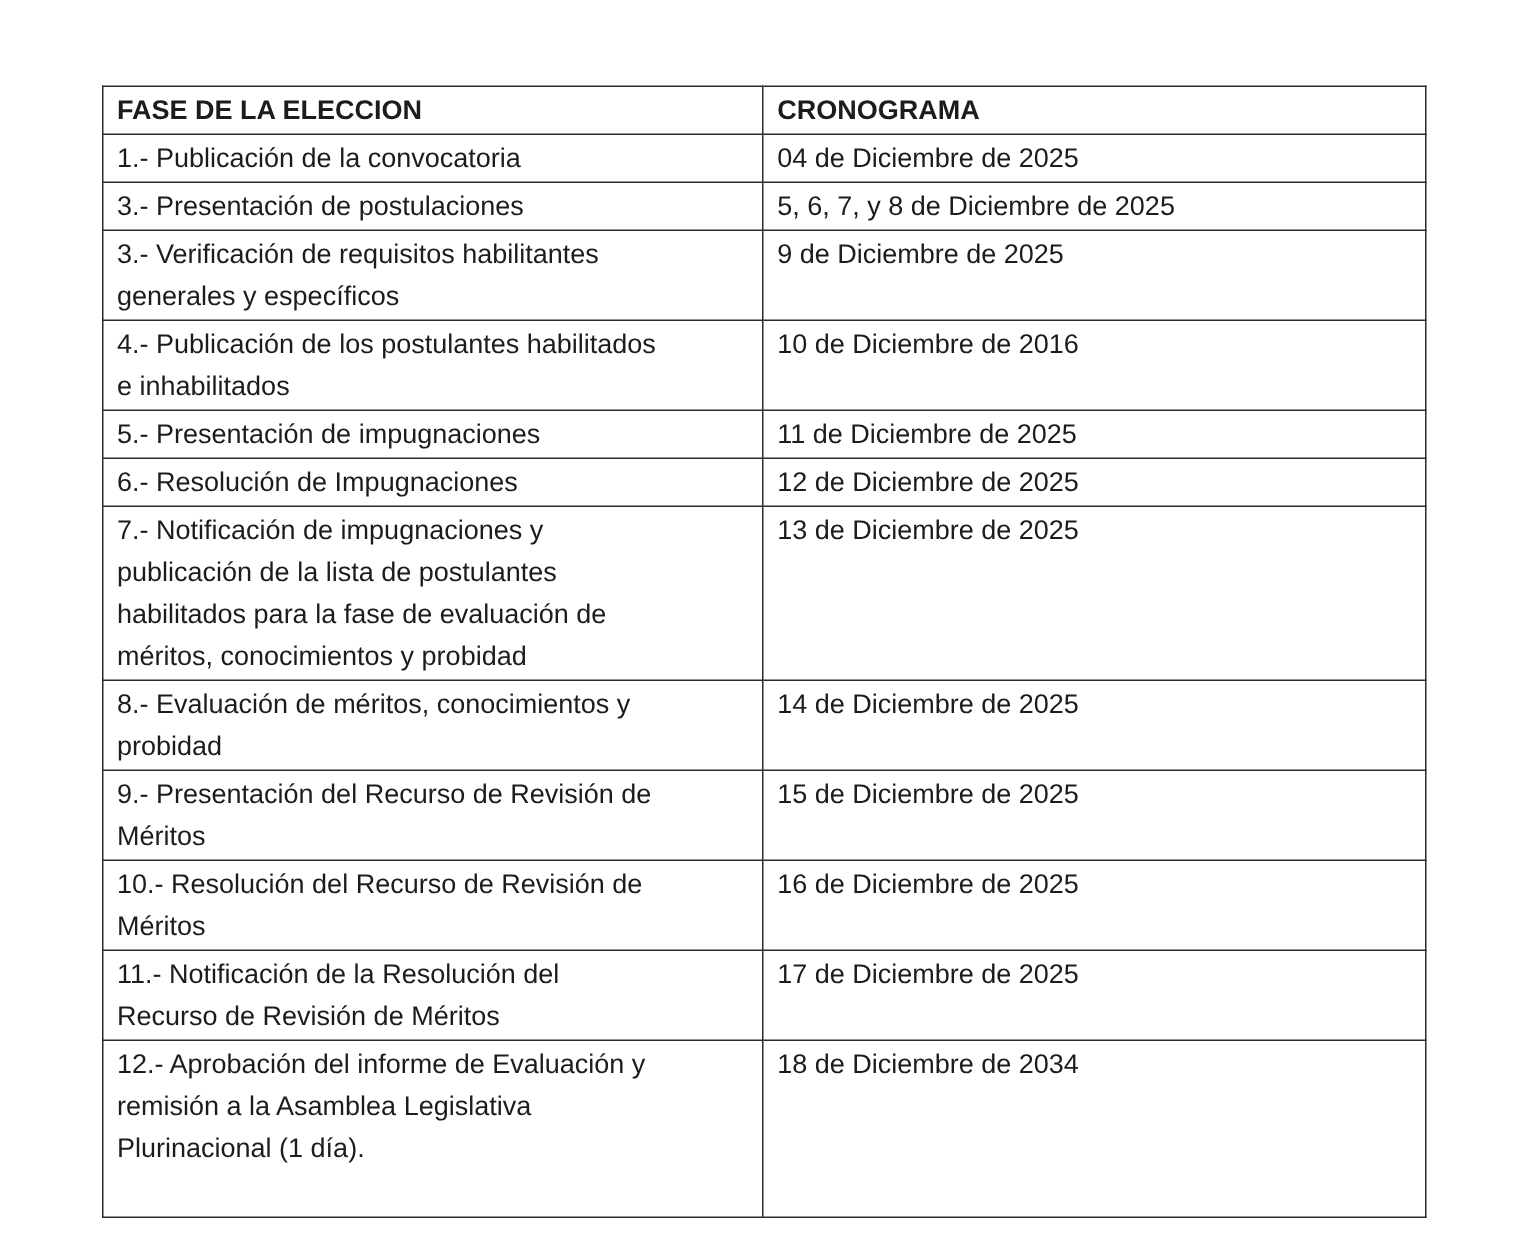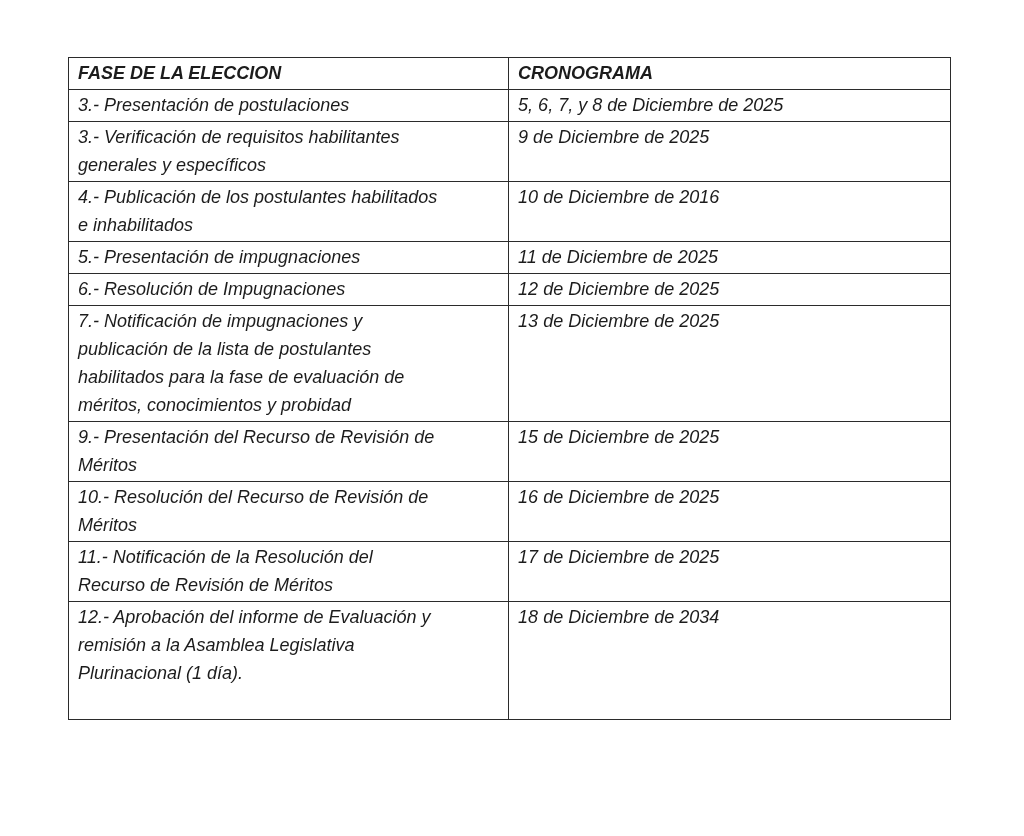--- a/index.html
+++ b/index.html
@@ -29,21 +29,20 @@
   table.schedule th,
   table.schedule td {
     border: 1.5px solid #2b2b2b;
     vertical-align: top;
     text-align: left;
     padding: 1px 8px 2px 9px;
     font-size: 18px;
     line-height: 28px;
     white-space: pre-line;
     overflow-wrap: break-word;
-    font-style: italic;
   }
   table.schedule th {
     font-weight: bold;
     white-space: nowrap;
     overflow: hidden;
   }
   tbody tr:last-child td {
     padding-bottom: 32px;
   }
 </style>
@@ -56,20 +55,24 @@
       <col style="width:49.9%">
       <col style="width:50.1%">
     </colgroup>
     <thead>
       <tr>
         <th>FASE DE LA ELECCION</th>
         <th>CRONOGRAMA</th>
       </tr>
     </thead>
     <tbody id="table-body">
+        <tr>
+          <td>1.- Publicación de la convocatoria</td>
+          <td>04 de Diciembre de 2025</td>
+        </tr>
         <tr>
           <td>3.- Presentación de postulaciones</td>
           <td>5, 6, 7, y 8 de Diciembre de 2025</td>
         </tr>
         <tr>
           <td>3.- Verificación de requisitos habilitantes
 generales y específicos</td>
           <td>9 de Diciembre de 2025</td>
         </tr>
         <tr>
@@ -86,20 +89,25 @@
           <td>12 de Diciembre de 2025</td>
         </tr>
         <tr>
           <td>7.- Notificación de impugnaciones y
 publicación de la lista de postulantes
 habilitados para la fase de evaluación de
 méritos, conocimientos y probidad</td>
           <td>13 de Diciembre de 2025</td>
         </tr>
         <tr>
+          <td>8.- Evaluación de méritos, conocimientos y
+probidad</td>
+          <td>14 de Diciembre de 2025</td>
+        </tr>
+        <tr>
           <td>9.- Presentación del Recurso de Revisión de
 Méritos</td>
           <td>15 de Diciembre de 2025</td>
         </tr>
         <tr>
           <td>10.- Resolución del Recurso de Revisión de
 Méritos</td>
           <td>16 de Diciembre de 2025</td>
         </tr>
         <tr>

